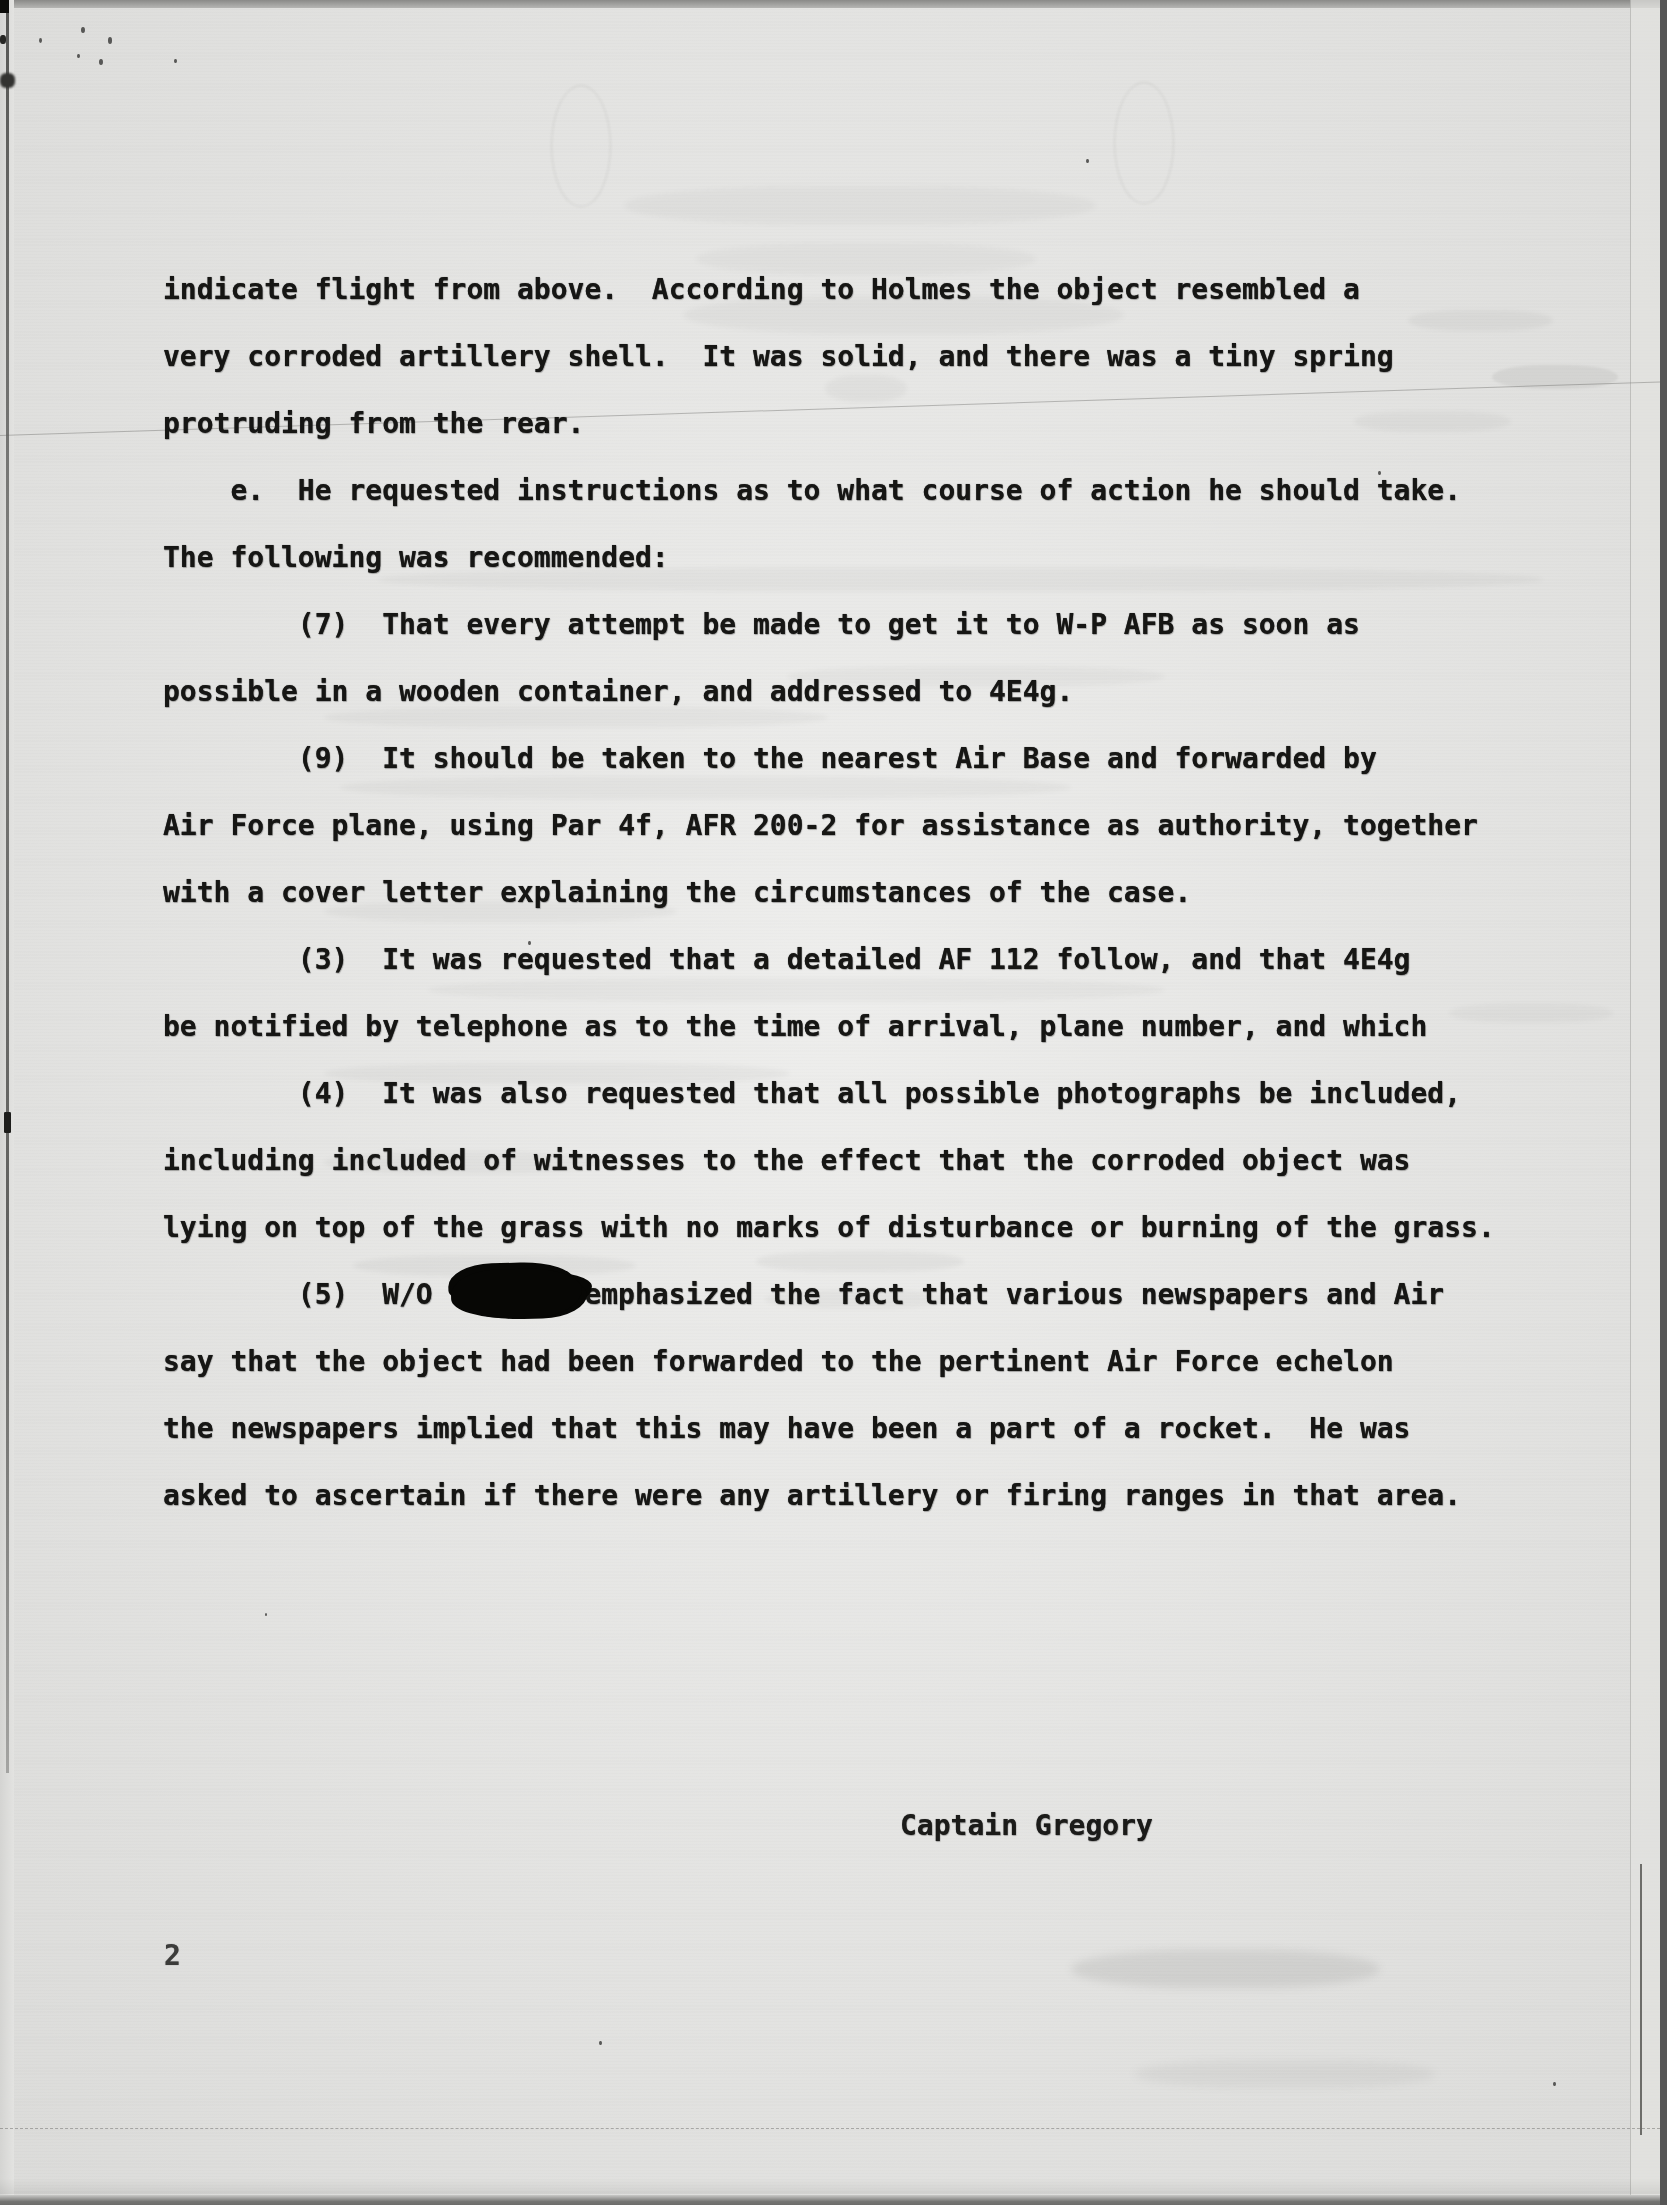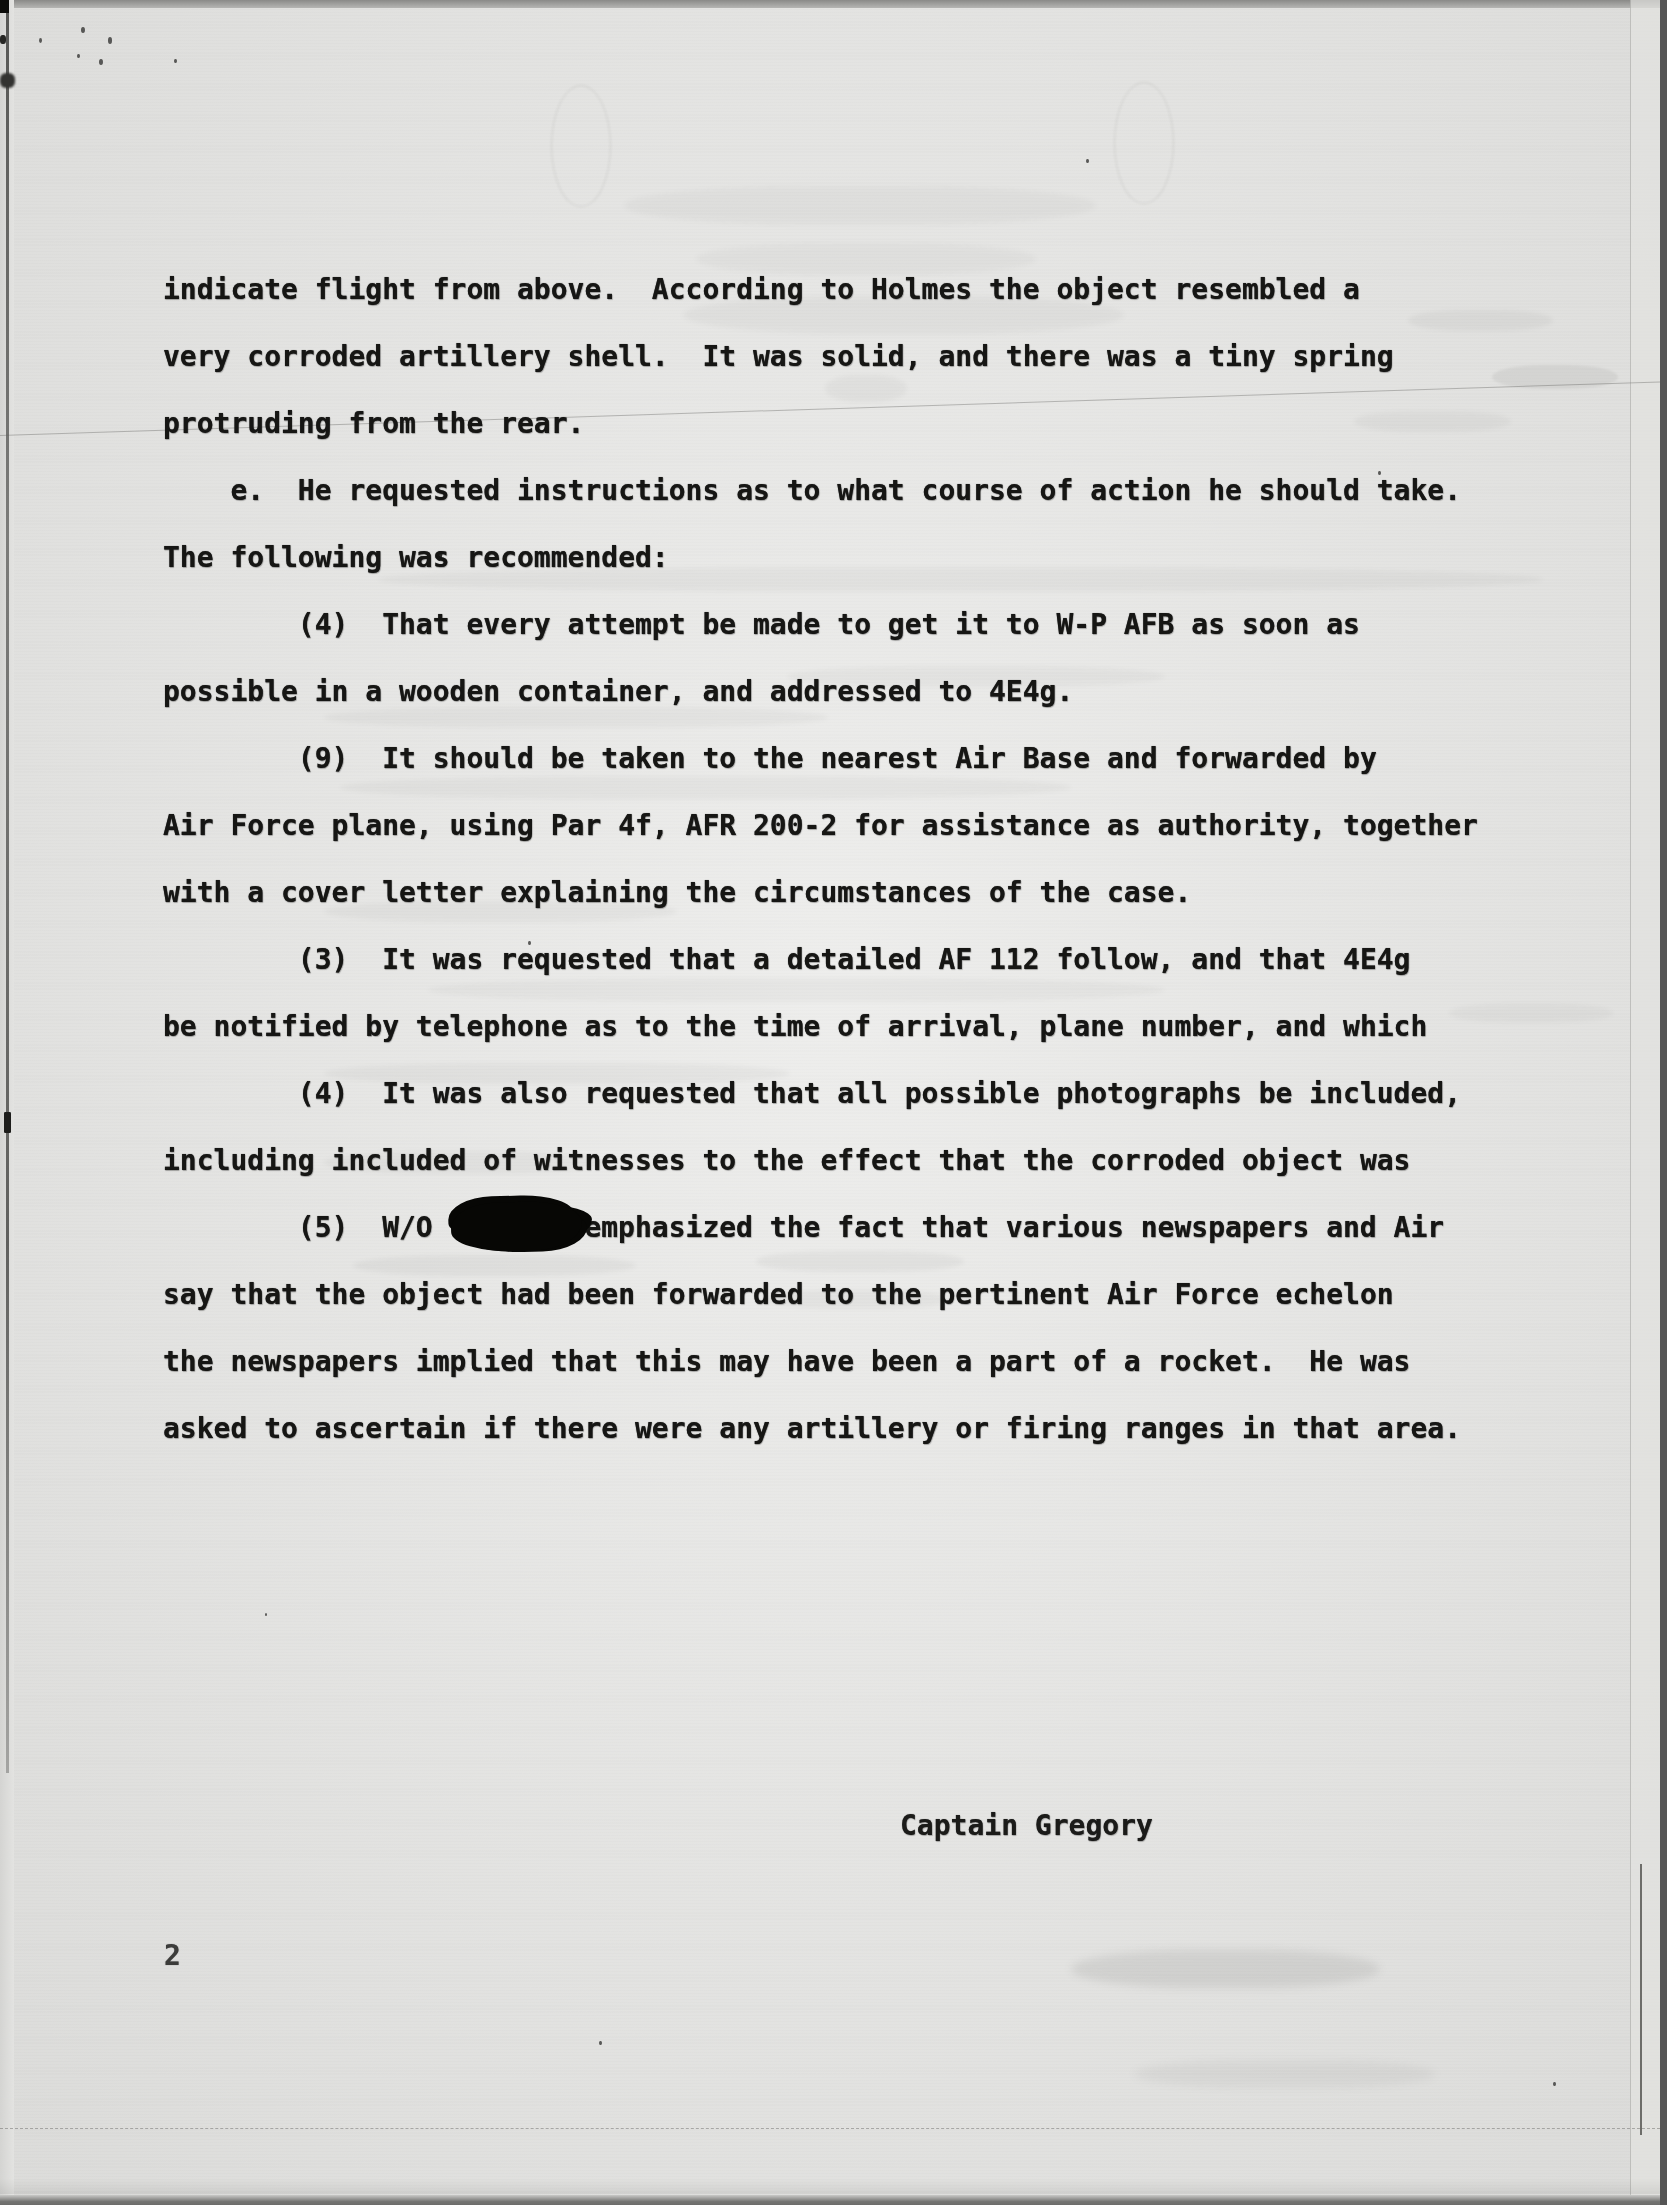--- a/index.html
+++ b/index.html
@@ -121,29 +121,30 @@
   <div class="stray-mark"></div>
   <div class="edge-bottom-gap"></div>
   <div class="edge-bottom"></div>
 
   <div id="typed">
       <div class="tl">indicate flight from above.  According to Holmes the object resembled a</div>
       <div class="tl">very corroded artillery shell.  It was solid, and there was a tiny spring</div>
       <div class="tl">protruding from the rear.</div>
       <div class="tl">    e.  He requested instructions as to what course of action he should take.</div>
       <div class="tl">The following was recommended:</div>
-      <div class="tl">        (4)  That every attempt be made to get it to W-P AFB as soon as</div>
+      <div class="tl">        (7)  That every attempt be made to get it to W-P AFB as soon as</div>
       <div class="tl">possible in a wooden container, and addressed to 4E4g.</div>
       <div class="tl">        (9)  It should be taken to the nearest Air Base and forwarded by</div>
       <div class="tl">Air Force plane, using Par 4f, AFR 200-2 for assistance as authority, together</div>
       <div class="tl">with a cover letter explaining the circumstances of the case.</div>
       <div class="tl">        (3)  It was requested that a detailed AF 112 follow, and that 4E4g</div>
       <div class="tl">be notified by telephone as to the time of arrival, plane number, and which</div>
       <div class="tl">        (4)  It was also requested that all possible photographs be included,</div>
       <div class="tl">including included of witnesses to the effect that the corroded object was</div>
+      <div class="tl">lying on top of the grass with no marks of disturbance or burning of the grass.</div>
       <div class="tl">        (5)  W/O <span class="redact"></span>emphasized the fact that various newspapers and Air</div>
       <div class="tl">say that the object had been forwarded to the pertinent Air Force echelon</div>
       <div class="tl">the newspapers implied that this may have been a part of a rocket.  He was</div>
       <div class="tl">asked to ascertain if there were any artillery or firing ranges in that area.</div>
     </div>
 
   <div id="signature">Captain Gregory</div>
   <div id="pagenum">2</div>
 
 </div>

